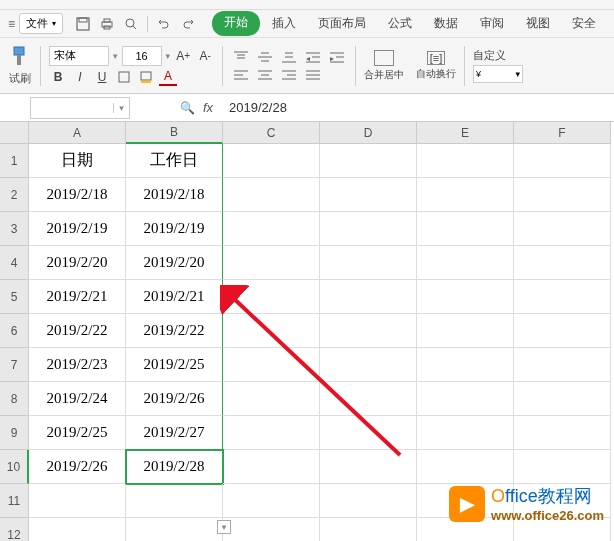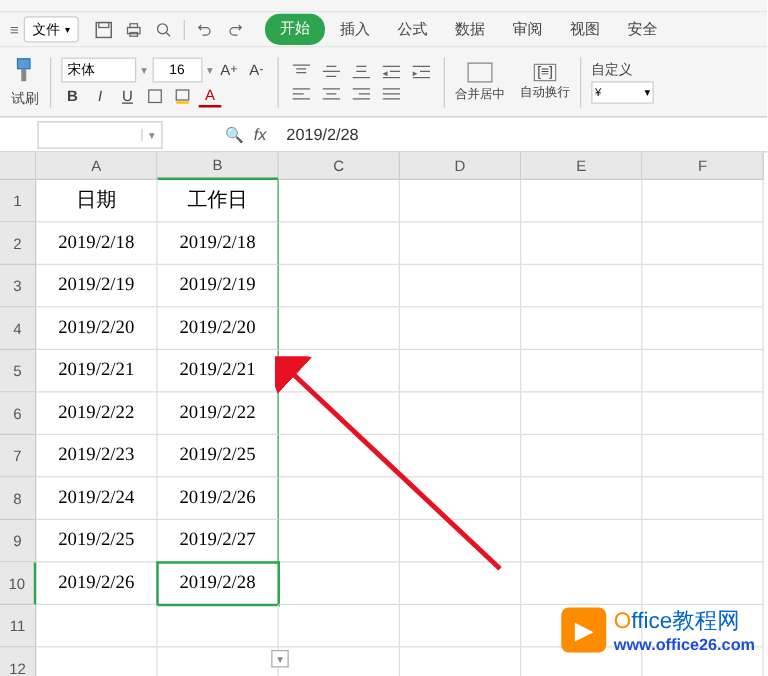--- a/index.html
+++ b/index.html
@@ -55,21 +55,21 @@
     .fill-handle { position: absolute; width: 14px; height: 14px; border: 1px solid #aaa; background: #fff; display: flex; align-items: center; justify-content: center; font-size: 9px; color: #888; left: 188px; top: 376px; }
     
     .arrow { position: absolute; left: 220px; top: 285px; pointer-events: none; }
     
     .watermark { position: absolute; right: 10px; bottom: 18px; display: flex; align-items: center; gap: 6px; }
     .wm-icon { width: 36px; height: 36px; background: #ff8c00; border-radius: 6px; display: flex; align-items: center; justify-content: center; color: #fff; font-weight: bold; font-size: 18px; }
     .wm-text { display: flex; flex-direction: column; }
     .wm-title { font-size: 18px; font-weight: normal; }
     .wm-title .o { color: #ff8c00; }
     .wm-title .rest { color: #0066cc; }
-    .wm-url { font-size: 13px; color: #1d4ed8; font-weight: bold; }
+    .wm-url { font-size: 13px; color: #a16207; font-weight: bold; }
   </style>
 </head>
 <body>
 
 <div class="titlebar"></div>
 
 <div class="menubar">
   <span style="color:#666;">≡</span>
   <div class="file-menu">
     <span>文件</span>
@@ -103,20 +103,21 @@
       </span>
     <span class="qat-icon">
         <svg width="14" height="14" viewBox="0 0 14 14">
           <path d="M10 7 L 12 5 L 10 3 M 12 5 L 6 5 A 3 3 0 0 0 6 11 L 9 11" fill="none" stroke="#666"></path>
         </svg>
       </span>
   </div>
   <div class="tabs">
     <div class="tab active">开始</div>
     <div class="tab">插入</div>
+    <div class="tab">页面布局</div>
     <div class="tab">公式</div>
     <div class="tab">数据</div>
     <div class="tab">审阅</div>
     <div class="tab">视图</div>
     <div class="tab">安全</div>
   </div>
 </div>
 
 <div class="ribbon">
   <div class="ribbon-group" style="align-items:center;justify-content:space-between;">

